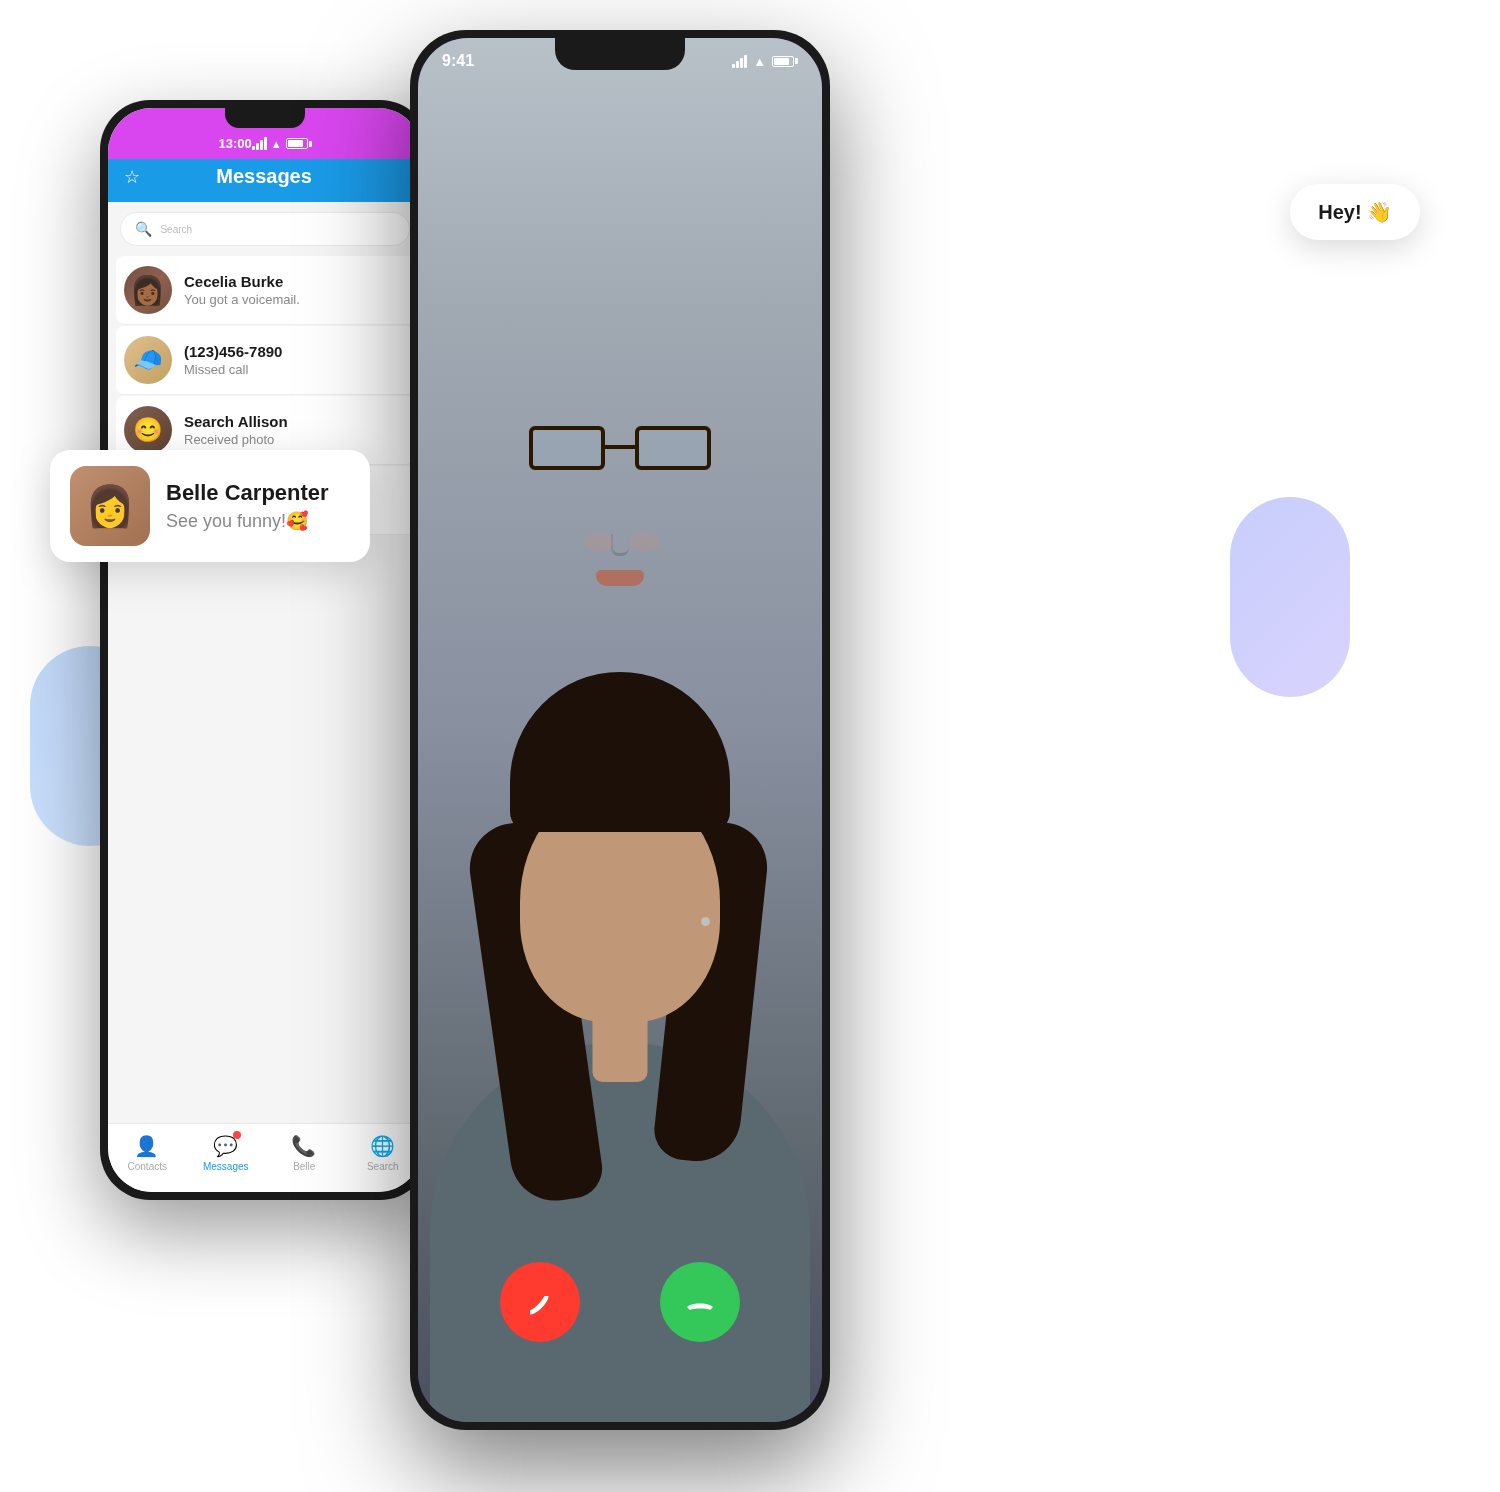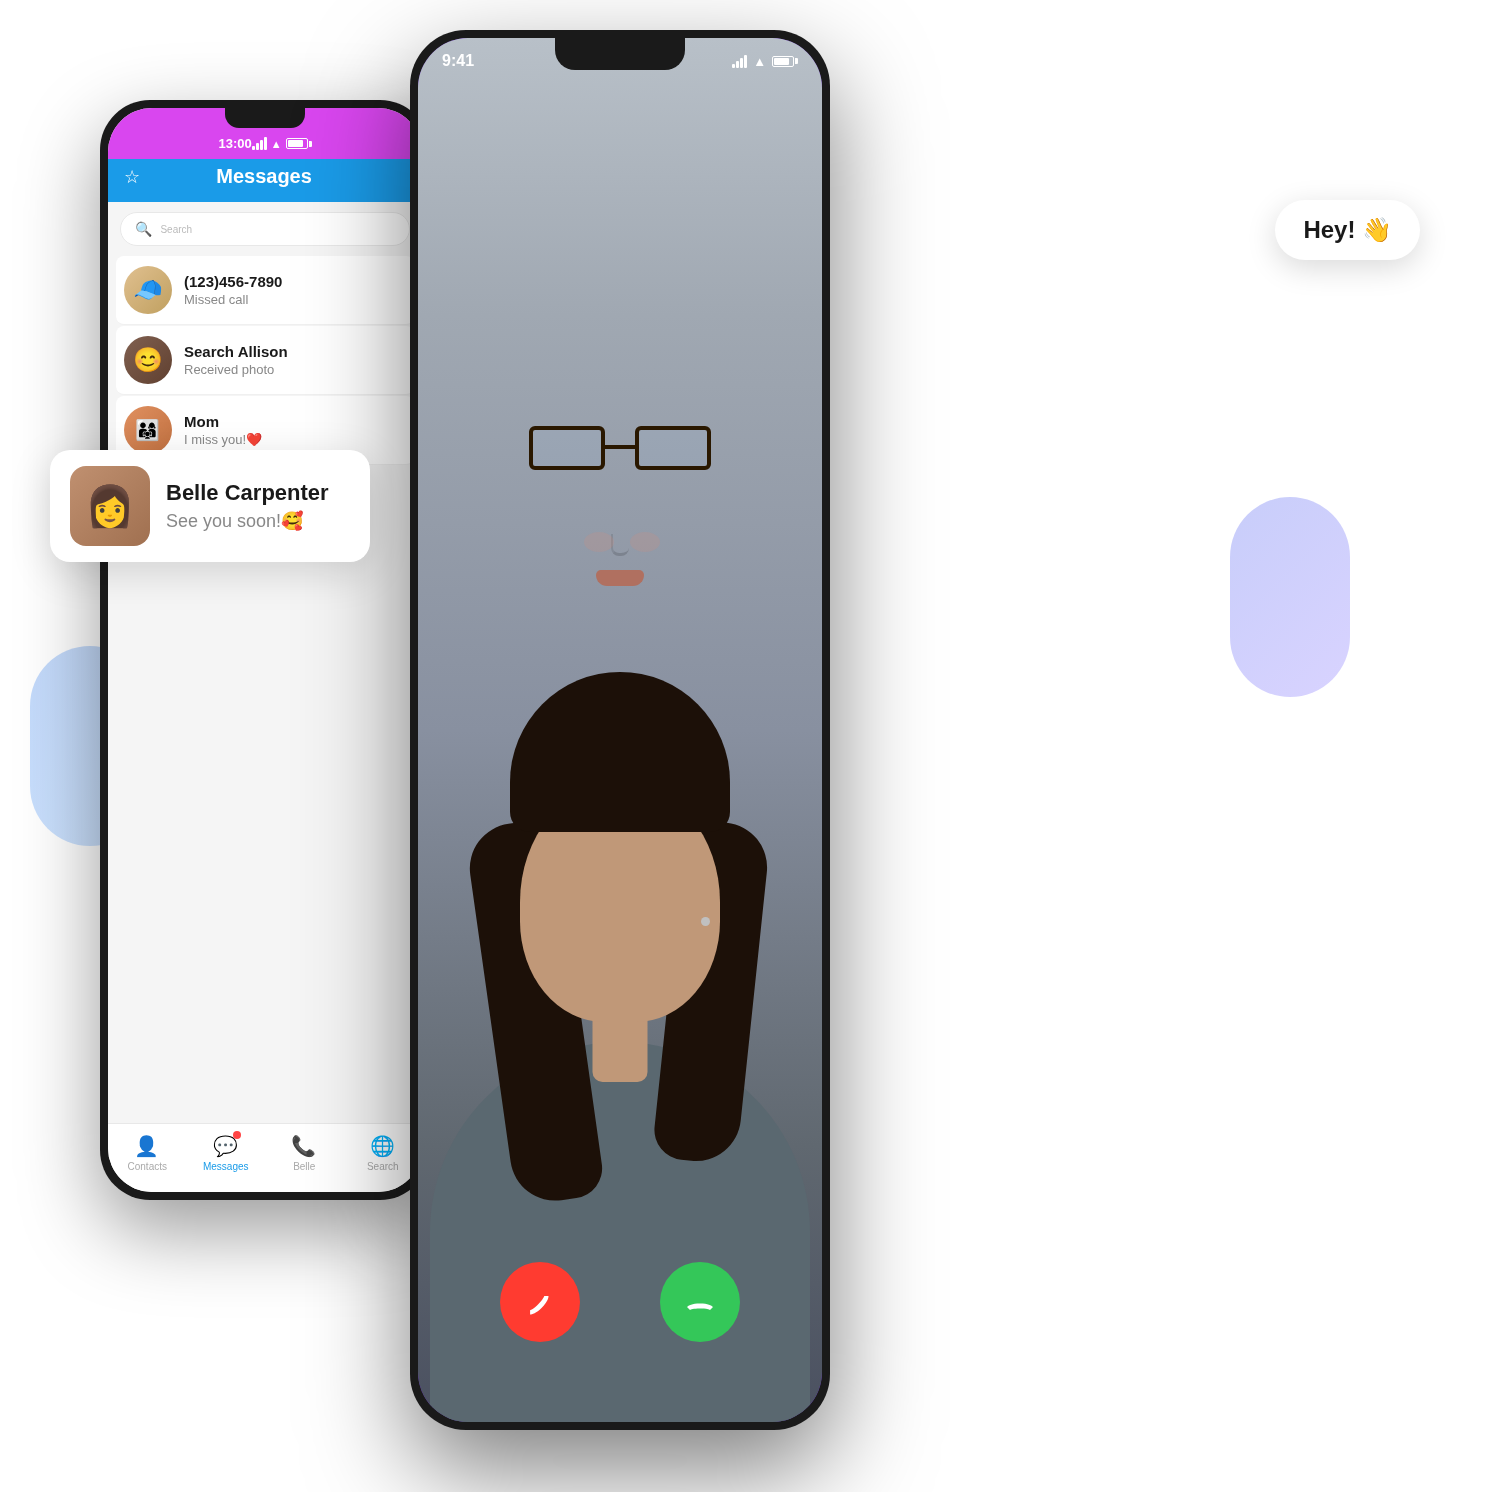--- a/index.html
+++ b/index.html
@@ -385,25 +385,25 @@
       background: #ff3b30;
     }
     .call-btn-accept {
       background: #34c759;
     }
 
     
     .hey-bubble {
       position: absolute;
       right: 80px;
-      top: 200px;
+      top: 184px;
       background: white;
       border-radius: 30px;
       padding: 16px 28px;
-      font-size: 24px;
+      font-size: 20px;
       font-weight: 700;
       color: #1a1a1a;
       box-shadow: 0 8px 30px rgba(0,0,0,0.15);
       z-index: 15;
       white-space: nowrap;
     }
 
     
     .photo-person {
       position: absolute;
@@ -738,20 +738,27 @@
         <span style="width:18px"></span>
       </div>
 
       <div class="search-bar">
         <span class="search-icon-inner">🔍</span>
         <span class="search-text">Search</span>
       </div>
 
       <div class="contact-list">
 
+        <div class="contact-item">
+          <div class="avatar av-person-1"></div>
+          <div class="contact-info">
+            <div class="contact-name">Cecelia Burke</div>
+            <div class="contact-preview">You got a voicemail.</div>
+          </div>
+        </div>
 
         <div class="contact-item">
           <div class="avatar av-person-2"></div>
           <div class="contact-info">
             <div class="contact-name">(123)456-7890</div>
             <div class="contact-preview">Missed call</div>
           </div>
         </div>
 
         <div class="contact-item">
@@ -792,21 +799,21 @@
         </div>
       </div>
 
     </div>
   </div>
 
   <div class="floating-card">
     <div class="floating-avatar av-belle">👩</div>
     <div>
       <div class="floating-name">Belle Carpenter</div>
-      <div class="floating-msg">See you soon!🥰</div>
+      <div class="floating-msg">See you funny!🥰</div>
     </div>
   </div>
 
   <div class="phone-call">
     <div class="phone-call-inner">
       <div class="notch-large"></div>
 
       <div class="photo-person">
         <div class="person-group">
           <div class="p-hair-left"></div>

